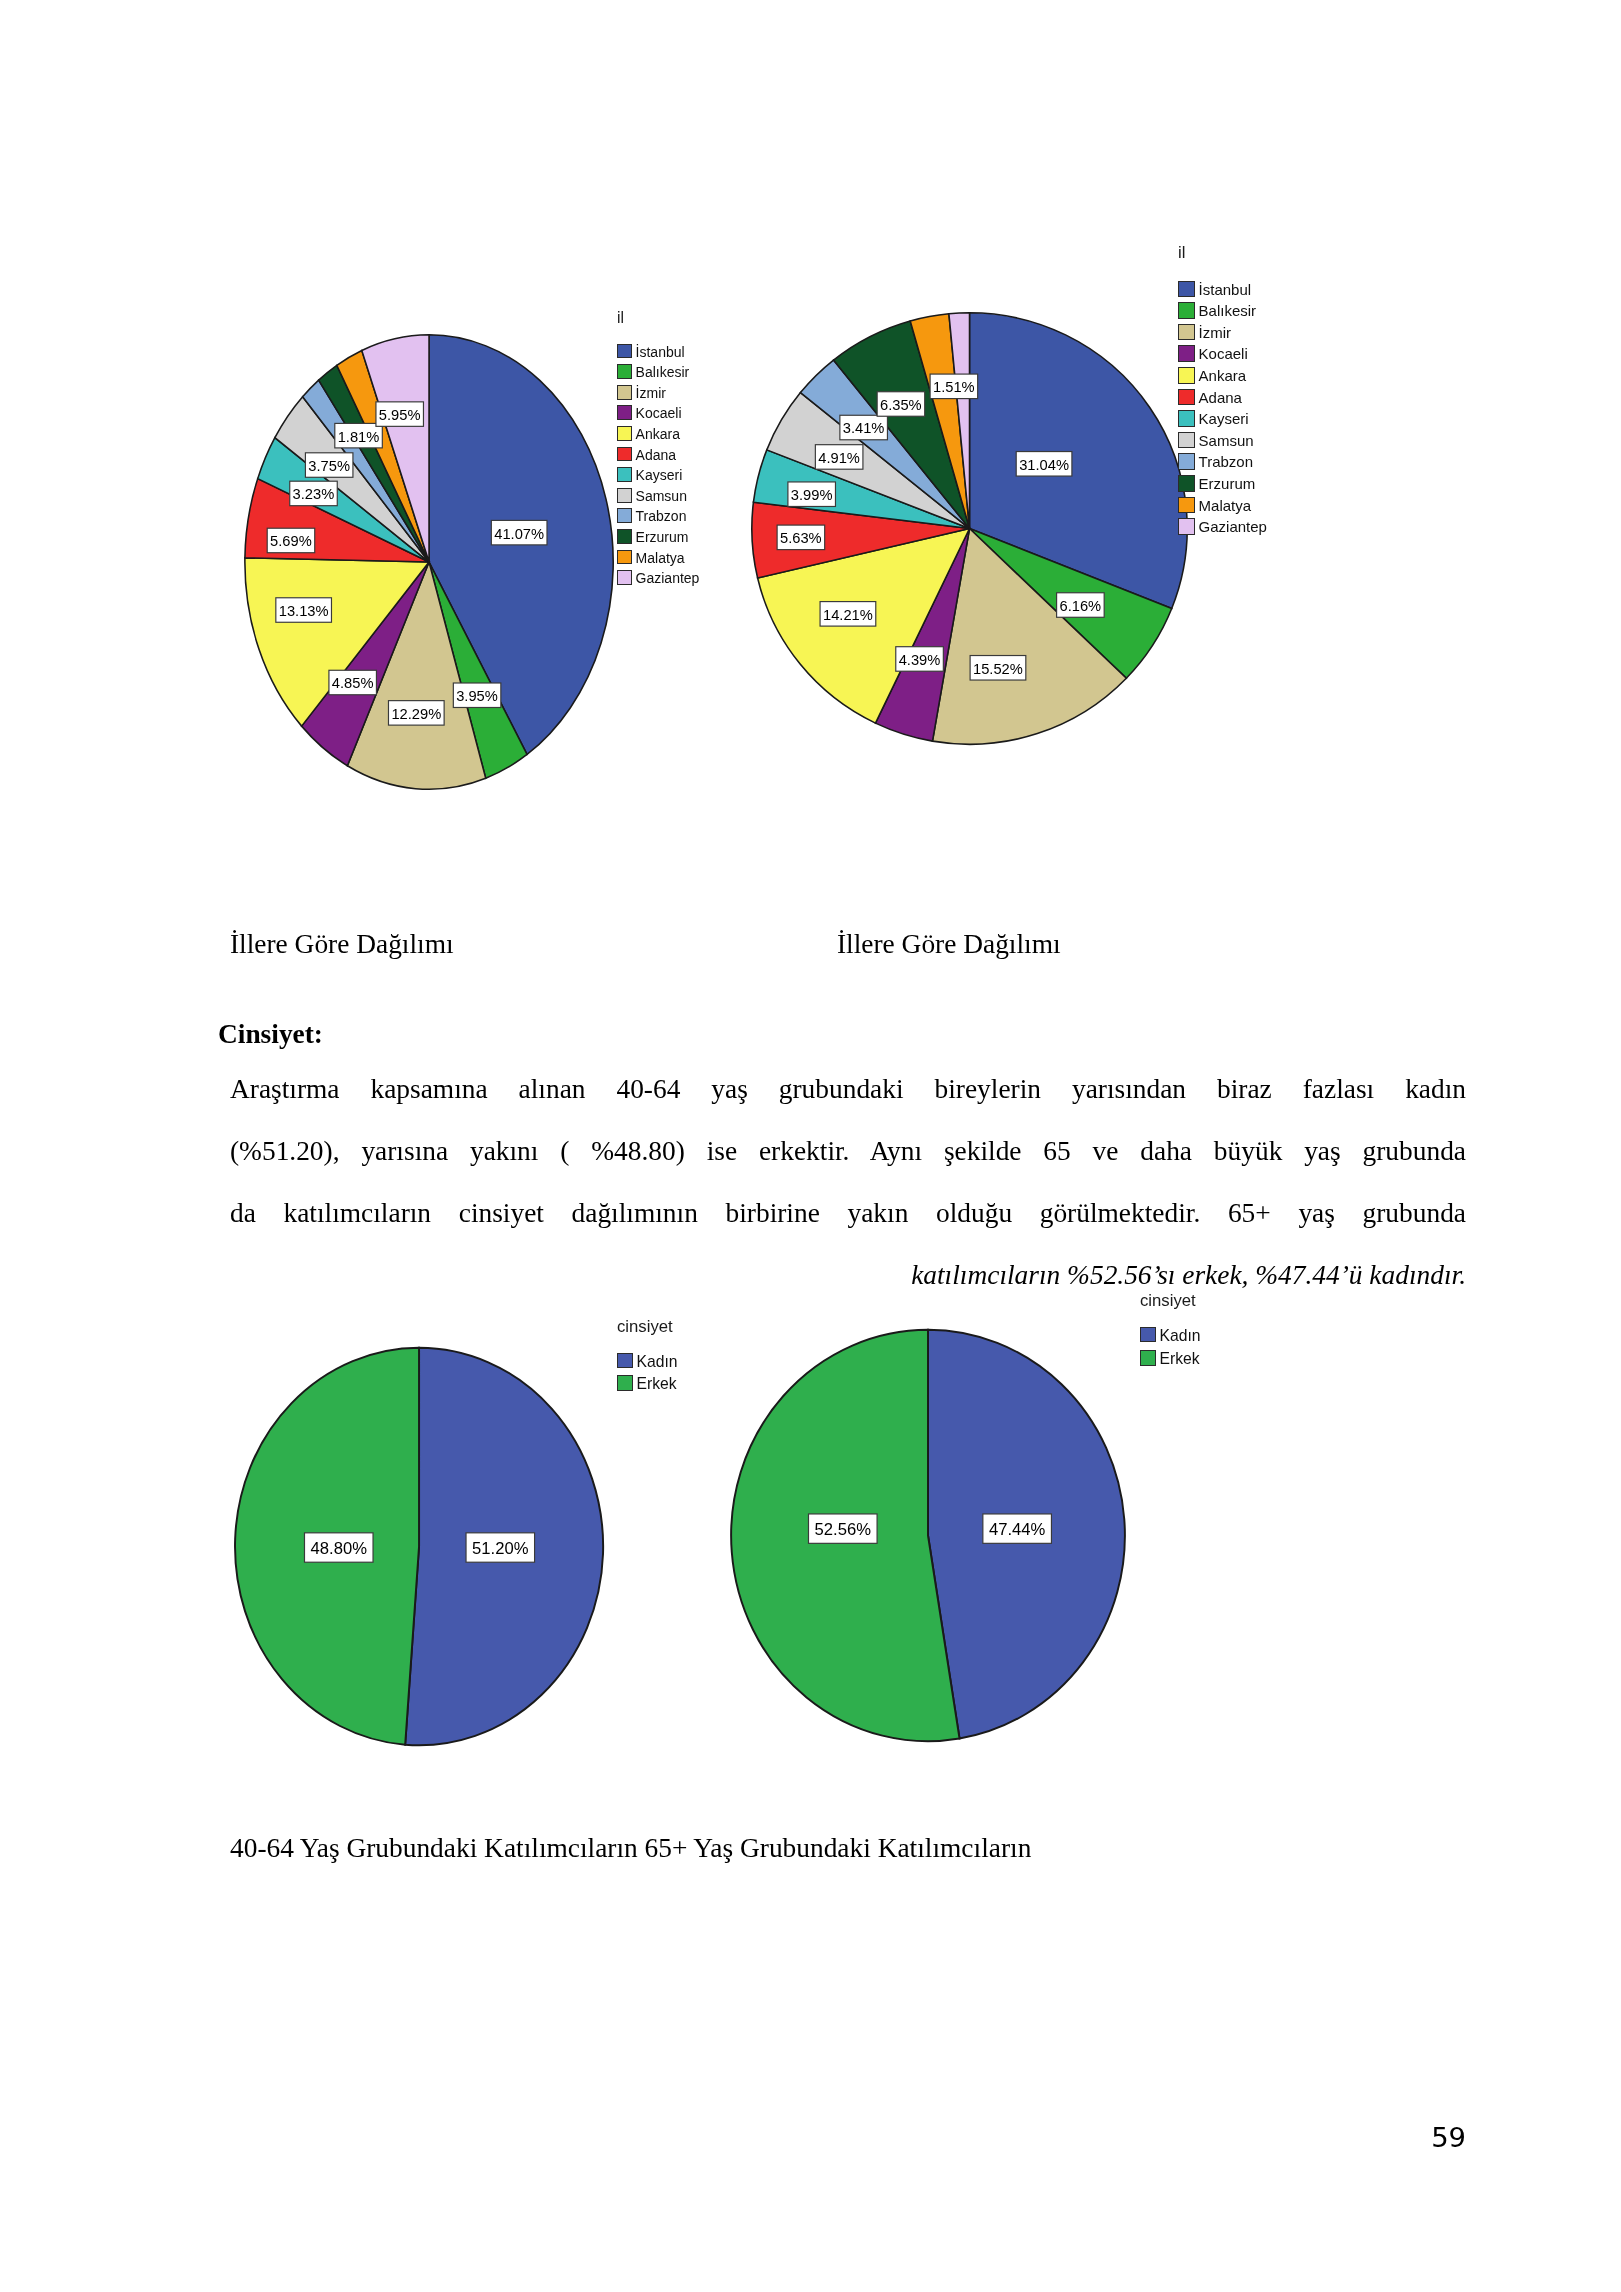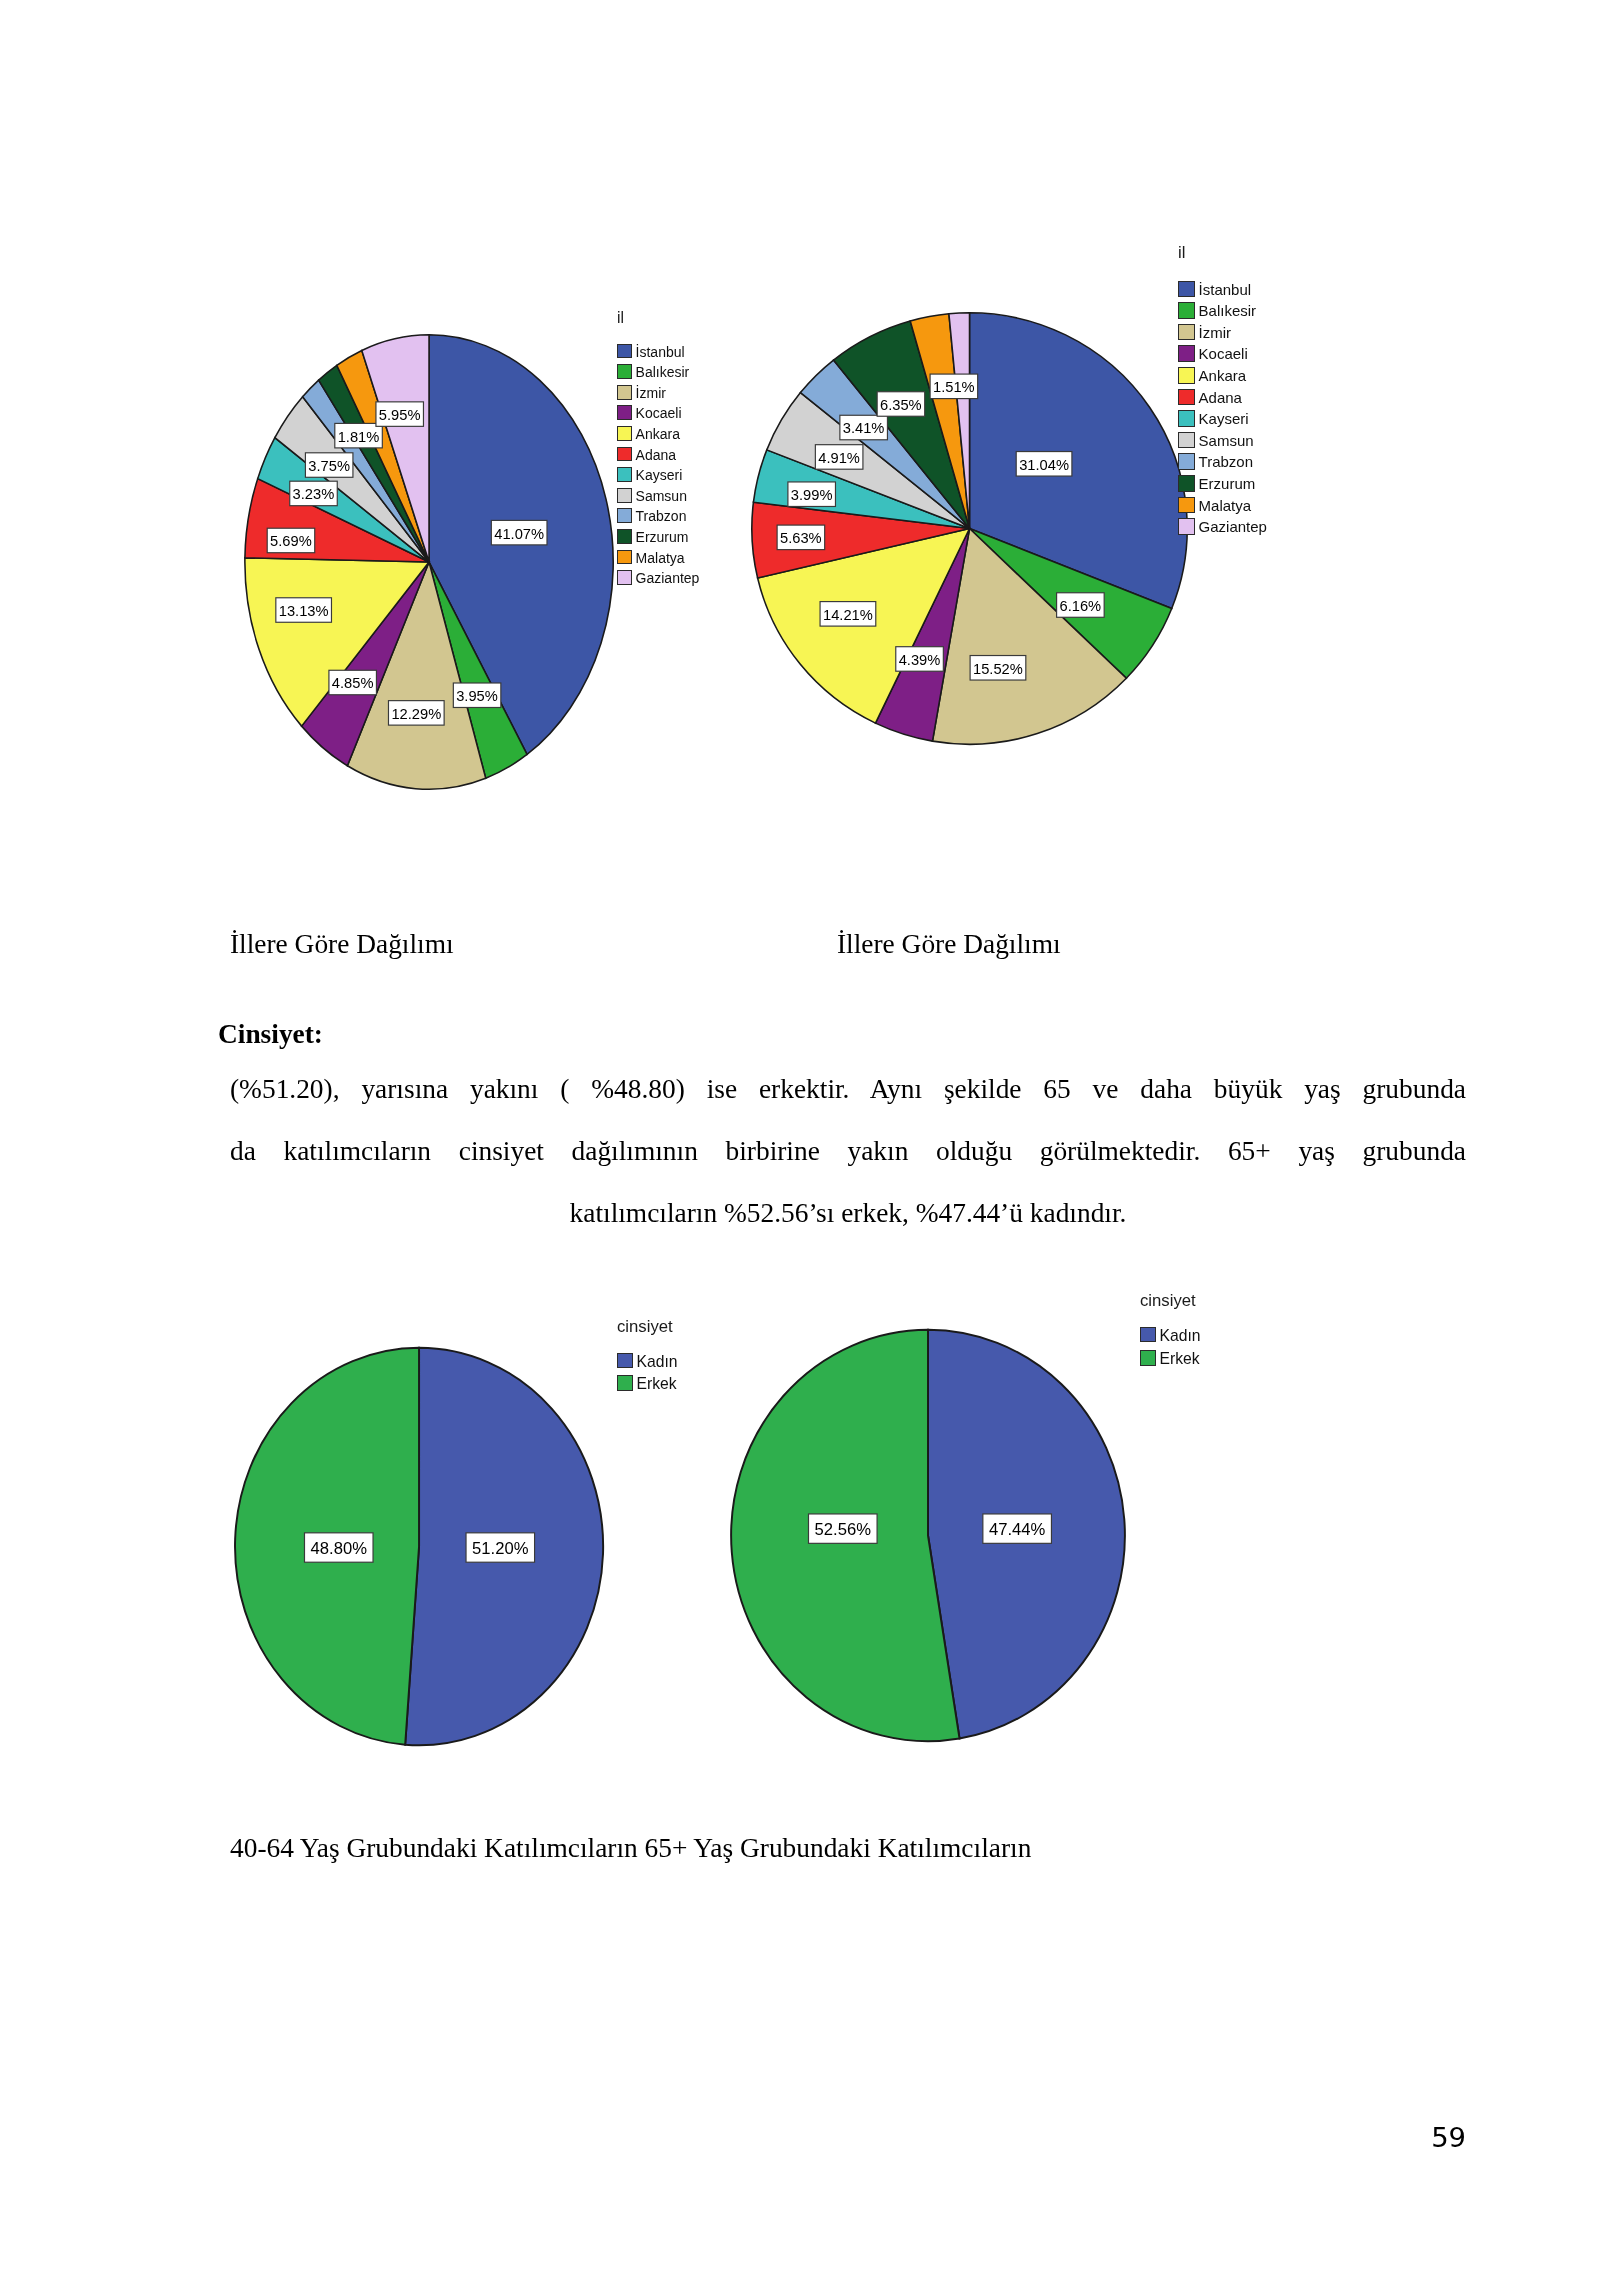--- a/index.html
+++ b/index.html
@@ -9,21 +9,21 @@
   .legend-host{position:absolute;}
   .legend-title{font-family:"Liberation Sans",sans-serif;text-align:left;color:#1a1a1a;}
   .legend-item{display:flex;align-items:flex-start;}
   .legend-swatch{border:1.4px solid #2b2b2b;flex:none;box-sizing:border-box;}
   .legend-label{font-family:"Liberation Sans",sans-serif;margin-left:3.9px;white-space:nowrap;color:#111;}
   .caption{position:absolute;font-size:27.4px;white-space:nowrap;}
   .heading{position:absolute;font-size:27.4px;font-weight:bold;}
   .paragraph{position:absolute;font-size:27.4px;}
   .pline{height:62px;}
   .pline.just{text-align:justify;text-align-last:justify;}
-  .pline.last{text-align:center;}
+  .pline.last{text-align:right;font-style:italic;}
   .pageno{position:absolute;font-family:"DejaVu Sans",sans-serif;font-size:27.4px;
           width:98px;text-align:right;}
 </style>
 </head>
 <body>
 
 <div class="page">
 
   <div class="pie-host" style="left:230px;top:323px;width:402px;height:480px;"><svg width="402" height="480" viewBox="0 0 410 490">
         <path d="M 203 244 L 203.00 12.00 A 188 232 0 0 1 303.04 440.43 Z" fill="#3D56A6" stroke="#1a1a1a" stroke-width="1.6"></path>
@@ -240,20 +240,21 @@
         <span class="legend-label" style="font-size: 15px;">Gaziantep</span>
       </div>
     </div>
 
   <div class="caption" style="left:230px;top:929px;">İllere Göre Dağılımı</div>
   <div class="caption" style="left:837px;top:929px;">İllere Göre Dağılımı</div>
 
   <div class="heading" style="left:218px;top:1019px;">Cinsiyet:</div>
 
   <div class="paragraph" style="left:230px;top:1074px;width:1236px;">
+    <div class="pline just">Araştırma kapsamına alınan 40-64 yaş grubundaki bireylerin yarısından biraz fazlası kadın</div>
     <div class="pline just">(%51.20), yarısına yakını ( %48.80) ise erkektir. Aynı şekilde 65 ve daha büyük yaş grubunda</div>
     <div class="pline just">da katılımcıların cinsiyet dağılımının birbirine yakın olduğu görülmektedir. 65+ yaş grubunda</div>
     <div class="pline last">katılımcıların %52.56’sı erkek, %47.44’ü kadındır.</div>
   </div>
 
   <div class="pie-host" style="left:225px;top:1338px;width:392px;height:421px;"><svg width="392" height="421" viewBox="0 0 400 430">
         <path d="M 198 213 L 198.00 10.00 A 188 203 0 1 1 183.84 415.42 Z" fill="#4659AC" stroke="#1a1a1a" stroke-width="2"></path>
         <path d="M 198 213 L 183.84 415.42 A 188 203 0 0 1 198.00 10.00 Z" fill="#2FAF4D" stroke="#1a1a1a" stroke-width="2"></path>
         <g>
           <rect x="246.0" y="199.0" width="70.0" height="30" fill="#ffffff" stroke="#3a3a3a" stroke-width="1.2"></rect>

